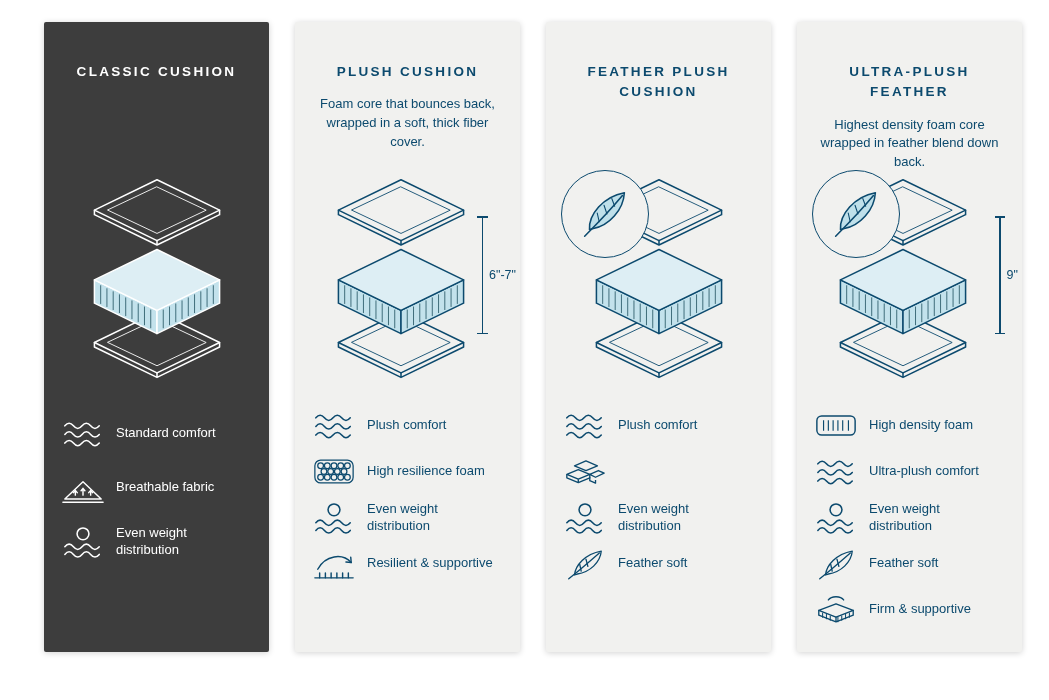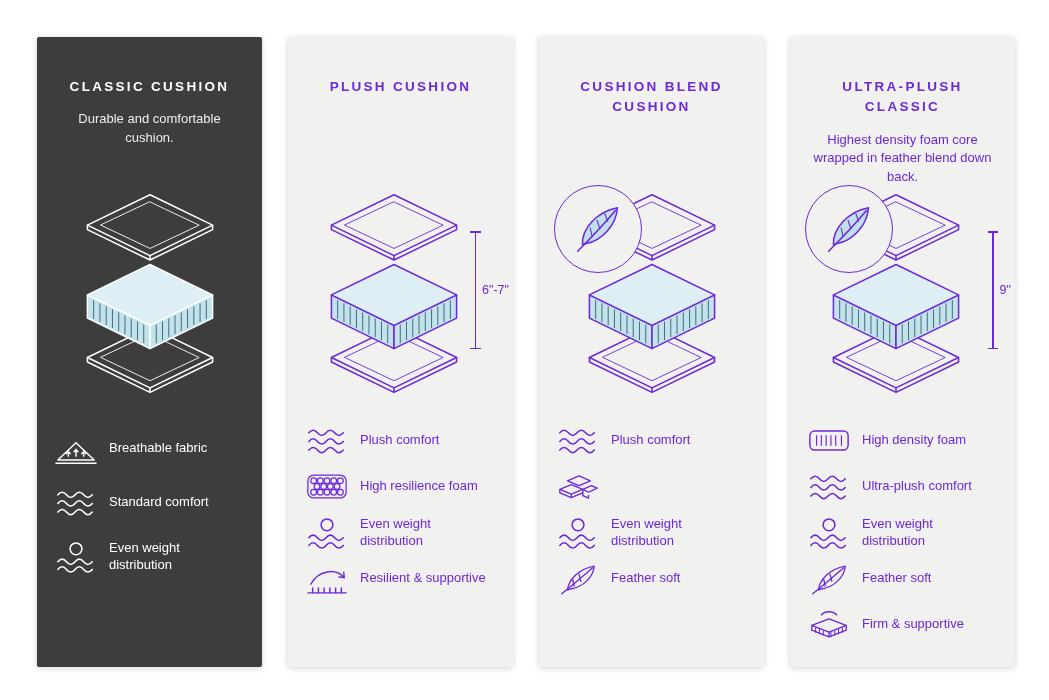--- a/index.html
+++ b/index.html
@@ -6,35 +6,36 @@
   html,body { width: 1049px; height: 700px; }
   body {
     background: #ffffff;
     font-family: "Liberation Sans", sans-serif;
     color: #2b2b2b;
     overflow: hidden;
   }
   .wrap {
     display: flex;
     gap: 26px;
-    padding: 37px;
+    padding: 22px;
     width: 903px;
     height: 700px;
+    margin-left: 22px;
   }
   .card {
     flex: 0 0 225px;
     width: 225px;
     height: 630px;
     padding: 40px 17px 24px;
     border-radius: 2px;
     box-shadow: 0 1px 6px rgba(0,0,0,.18);
     overflow: hidden;
     position: relative;
   }
-  .card.light { --card-bg: #f1f1ef; background: var(--card-bg); color: #6d28d9; }
+  .card.light { --card-bg: #f1f1ef; background: var(--card-bg); color: #0c4a6e; }
   .card.dark  { --card-bg: #3d3d3d; background: var(--card-bg); color: #ffffff; }
 
   .head { height: 98px; }
   .title {
     font-size: 13.5px;
     font-weight: 700;
     letter-spacing: 2.3px;
     text-align: center;
     line-height: 1.5;
   }
@@ -97,21 +98,20 @@
   .flabel { font-size: 13px; line-height: 1.3; max-width: 126px; }
 </style>
 </head>
 <body>
 
 <main class="wrap">
 
   <section class="card dark">
     <div class="head">
       <h2 class="title">CLASSIC CUSHION</h2>
-      <p class="desc">Durable and comfortable cushion.</p>
     </div>
     <div class="diagram">
       <span class="cushion-wrap">
           <svg class="cushion-svg" viewBox="0 0 170 228">
             <g fill="none" stroke="currentColor" stroke-width="1.7" stroke-linejoin="round" stroke-linecap="round">
               <path class="bgfill" d="M85 150L155 184L85 218L15 184Z"></path>
               <path stroke-width="1" d="M85 158L140 184L85 210L30 184Z"></path>
               <path d="M15 184L15 189L85 223L155 189L155 184M85 218L85 223"></path>
               <path fill="#c3e2ec" d="M15 114L85 148L85 174L15 140Z"></path>
               <path fill="#c3e2ec" d="M85 148L155 114L155 140L85 174Z"></path>
@@ -121,61 +121,62 @@
               <path stroke-width="1" d="M85 10L140 36L85 62L30 36Z"></path>
               <path d="M15 36L15 41L85 75L155 41L155 36M85 70L85 75"></path>
             </g>
           </svg>
         </span>
     </div>
     <ul class="features">
       <li class="feature">
         <span class="ficon">
             <svg viewBox="0 0 46 36">
+              <g fill="none" stroke="currentColor" stroke-width="1.6" stroke-linecap="round">
+                <path d="M4 10q4.5-5.5 9 0t9 0t9 0t9 0"></path>
+                <path d="M4 19q4.5-5.5 9 0t9 0t9 0t9 0"></path>
+                <path d="M4 28q4.5-5.5 9 0t9 0t9 0t9 0"></path>
+              </g>
+            </svg>
+          </span>
+        <span class="flabel">Standard comfort</span>
+      </li>
+      <li class="feature">
+        <span class="ficon">
+            <svg viewBox="0 0 46 36">
               <g fill="none" stroke="currentColor" stroke-width="1.5" stroke-linecap="round" stroke-linejoin="round">
                 <path d="M4 30L23 12L42 30Z"></path>
                 <path d="M15 26v-5m0 0l-2 2.4m2-2.4l2 2.4"></path>
                 <path d="M23 26v-7m0 0l-2 2.4m2-2.4l2 2.4"></path>
                 <path d="M31 26v-5m0 0l-2 2.4m2-2.4l2 2.4"></path>
                 <path d="M2 33.5h42"></path>
               </g>
             </svg>
           </span>
         <span class="flabel">Breathable fabric</span>
       </li>
       <li class="feature">
         <span class="ficon">
             <svg viewBox="0 0 46 36">
               <g fill="none" stroke="currentColor" stroke-width="1.6" stroke-linecap="round">
-                <path d="M4 10q4.5-5.5 9 0t9 0t9 0t9 0"></path>
-                <path d="M4 19q4.5-5.5 9 0t9 0t9 0t9 0"></path>
-                <path d="M4 28q4.5-5.5 9 0t9 0t9 0t9 0"></path>
-              </g>
-            </svg>
-          </span>
-        <span class="flabel">Standard comfort</span>
-      </li>
-      <li class="feature">
-        <span class="ficon">
-            <svg viewBox="0 0 46 36">
-              <g fill="none" stroke="currentColor" stroke-width="1.6" stroke-linecap="round">
                 <circle cx="23" cy="10" r="6.2"></circle>
                 <path d="M4 23.5q4.5-5.5 9 0t9 0t9 0t9 0"></path>
                 <path d="M4 31.5q4.5-5.5 9 0t9 0t9 0t9 0"></path>
               </g>
             </svg>
           </span>
         <span class="flabel">Even weight distribution</span>
       </li>
     </ul>
   </section>
 
   <section class="card light has-dim">
     <div class="head">
       <h2 class="title">PLUSH CUSHION</h2>
+      <p class="desc">Foam core that bounces back, wrapped in a soft, thick fiber cover.</p>
     </div>
     <div class="diagram">
       <span class="cushion-wrap">
           <svg class="cushion-svg" viewBox="0 0 170 228">
             <g fill="none" stroke="currentColor" stroke-width="1.7" stroke-linejoin="round" stroke-linecap="round">
               <path class="bgfill" d="M85 150L155 184L85 218L15 184Z"></path>
               <path stroke-width="1" d="M85 158L140 184L85 210L30 184Z"></path>
               <path d="M15 184L15 189L85 223L155 189L155 184M85 218L85 223"></path>
               <path fill="#c3e2ec" d="M15 114L85 148L85 174L15 140Z"></path>
               <path fill="#c3e2ec" d="M85 148L155 114L155 140L85 174Z"></path>
@@ -252,21 +253,21 @@
               </g>
             </svg>
           </span>
         <span class="flabel">Resilient &amp; supportive</span>
       </li>
     </ul>
   </section>
 
   <section class="card light">
     <div class="head">
-      <h2 class="title">CUSHION BLEND CUSHION</h2>
+      <h2 class="title">FEATHER PLUSH CUSHION</h2>
     </div>
     <div class="diagram">
       <span class="cushion-wrap">
           <svg class="cushion-svg" viewBox="0 0 170 228">
             <g fill="none" stroke="currentColor" stroke-width="1.7" stroke-linejoin="round" stroke-linecap="round">
               <path class="bgfill" d="M85 150L155 184L85 218L15 184Z"></path>
               <path stroke-width="1" d="M85 158L140 184L85 210L30 184Z"></path>
               <path d="M15 184L15 189L85 223L155 189L155 184M85 218L85 223"></path>
               <path fill="#c3e2ec" d="M15 114L85 148L85 174L15 140Z"></path>
               <path fill="#c3e2ec" d="M85 148L155 114L155 140L85 174Z"></path>
@@ -335,21 +336,21 @@
               </g>
             </svg>
           </span>
         <span class="flabel">Feather soft</span>
       </li>
     </ul>
   </section>
 
   <section class="card light has-dim">
     <div class="head">
-      <h2 class="title">ULTRA-PLUSH CLASSIC</h2>
+      <h2 class="title">ULTRA-PLUSH FEATHER</h2>
       <p class="desc">Highest density foam core wrapped in feather blend down back.</p>
     </div>
     <div class="diagram">
       <span class="cushion-wrap">
           <svg class="cushion-svg" viewBox="0 0 170 228">
             <g fill="none" stroke="currentColor" stroke-width="1.7" stroke-linejoin="round" stroke-linecap="round">
               <path class="bgfill" d="M85 150L155 184L85 218L15 184Z"></path>
               <path stroke-width="1" d="M85 158L140 184L85 210L30 184Z"></path>
               <path d="M15 184L15 189L85 223L155 189L155 184M85 218L85 223"></path>
               <path fill="#c3e2ec" d="M15 114L85 148L85 174L15 140Z"></path>

